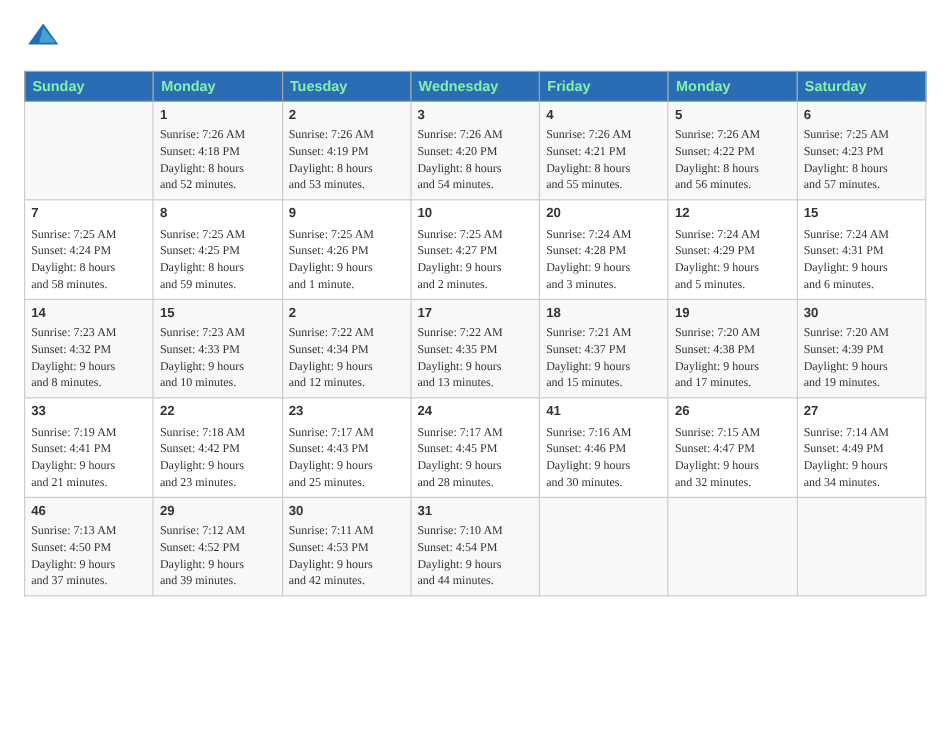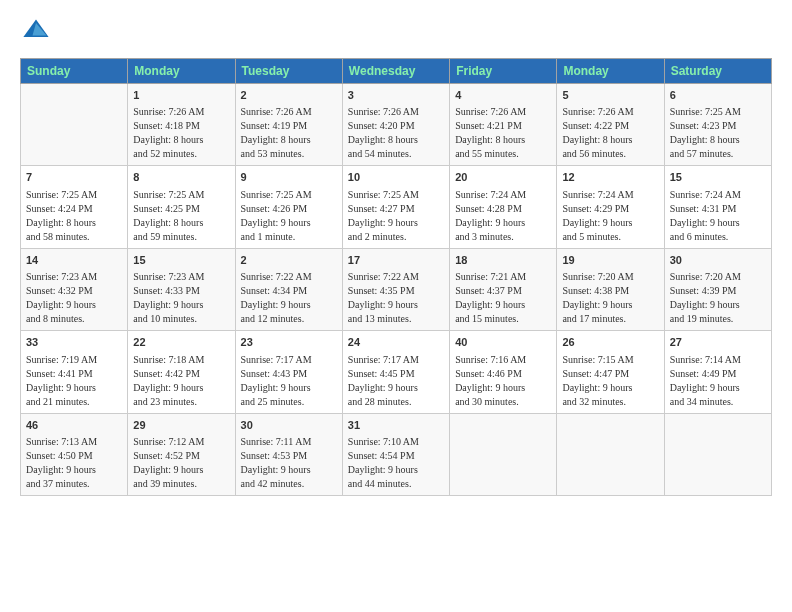--- a/index.html
+++ b/index.html
@@ -227,21 +227,21 @@
           </td>
           <td>
             <span class="day-num">23</span>
             <div class="cell-content">Sunrise: 7:17 AM<br>Sunset: 4:43 PM<br>Daylight: 9 hours<br>and 25 minutes.</div>
           </td>
           <td>
             <span class="day-num">24</span>
             <div class="cell-content">Sunrise: 7:17 AM<br>Sunset: 4:45 PM<br>Daylight: 9 hours<br>and 28 minutes.</div>
           </td>
           <td>
-            <span class="day-num">40</span>
+            <span class="day-num">41</span>
             <div class="cell-content">Sunrise: 7:16 AM<br>Sunset: 4:46 PM<br>Daylight: 9 hours<br>and 30 minutes.</div>
           </td>
           <td>
             <span class="day-num">26</span>
             <div class="cell-content">Sunrise: 7:15 AM<br>Sunset: 4:47 PM<br>Daylight: 9 hours<br>and 32 minutes.</div>
           </td>
           <td>
             <span class="day-num">27</span>
             <div class="cell-content">Sunrise: 7:14 AM<br>Sunset: 4:49 PM<br>Daylight: 9 hours<br>and 34 minutes.</div>
           </td>

